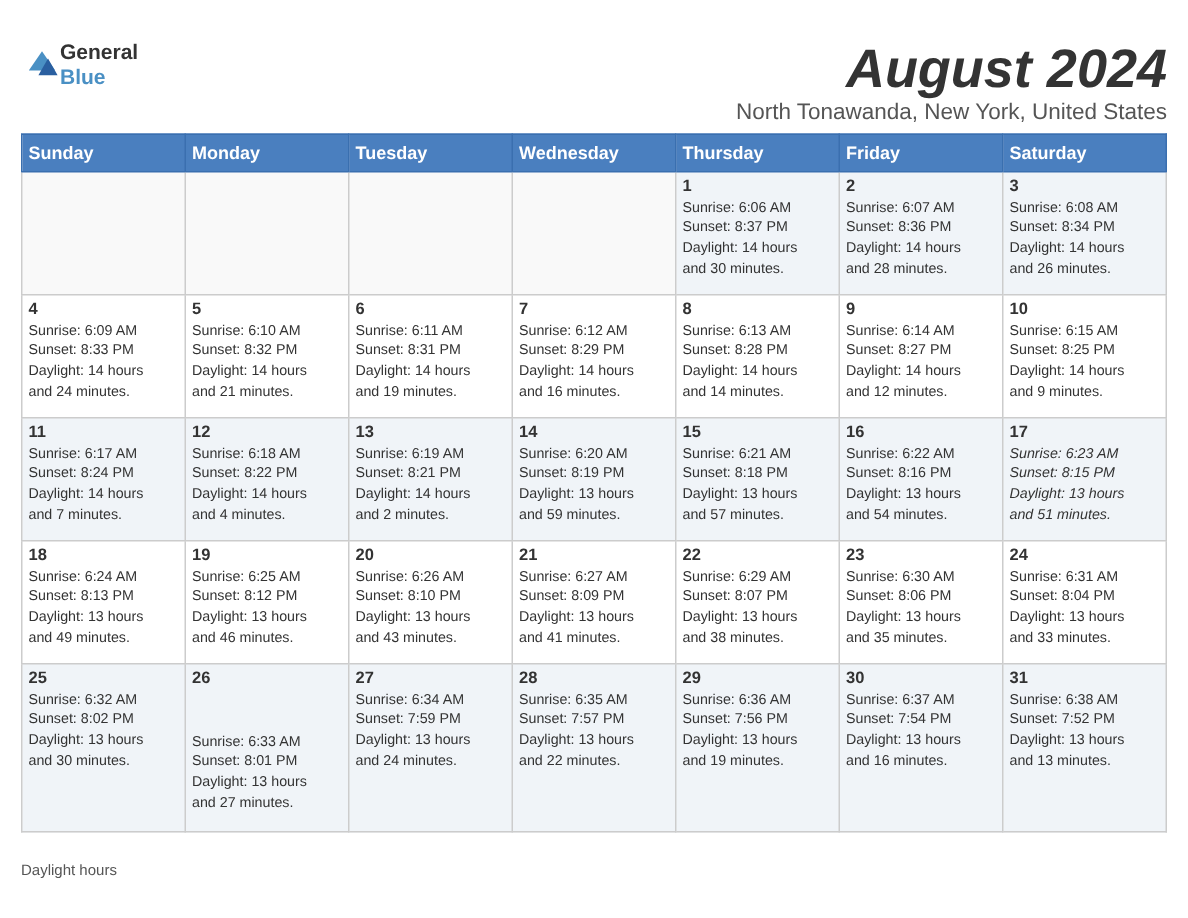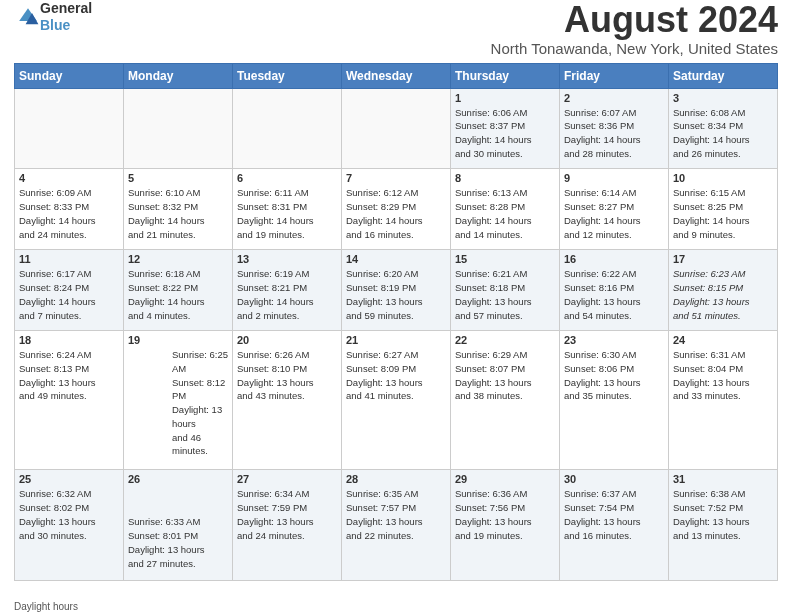--- a/index.html
+++ b/index.html
@@ -6,21 +6,21 @@
     body {
       font-family: Arial, sans-serif;
       background: #fff;
       width: 792px;
       height: 612px;
       overflow: hidden;
     }
     .page {
       width: 792px;
       height: 612px;
-      padding: 0 14px;
+      padding: 26px 14px;
       display: flex;
       flex-direction: column;
     }
     .header-row {
       display: flex;
       align-items: flex-start;
       justify-content: space-between;
       margin-bottom: 6px;
     }
     .logo-area {
@@ -42,20 +42,21 @@
       margin-left: 2px;
     }
     .title-area {
       text-align: right;
     }
     .month-title {
       font-size: 36px;
       font-weight: bold;
       color: #333;
       line-height: 1.1;
+      font-style: italic;
     }
     .location-title {
       font-size: 15px;
       color: #555;
       font-weight: normal;
     }
     .calendar-table {
       width: 100%;
       border-collapse: collapse;
       flex: 1;
@@ -272,21 +273,21 @@
         <tr>
           <td>
             <span class="day-number">18</span>
             <div class="day-info" style="white-space: pre-line;">Sunrise: 6:24 AM
 Sunset: 8:13 PM
 Daylight: 13 hours
 and 49 minutes.</div>
           </td>
           <td>
             <span class="day-number">19</span>
-            <div class="day-info" style="white-space: pre-line; margin-left: 44px;">Sunrise: 6:25 AM
+            <div class="day-info" style="white-space: pre-line;">Sunrise: 6:25 AM
 Sunset: 8:12 PM
 Daylight: 13 hours
 and 46 minutes.</div>
           </td>
           <td>
             <span class="day-number">20</span>
             <div class="day-info" style="white-space: pre-line;">Sunrise: 6:26 AM
 Sunset: 8:10 PM
 Daylight: 13 hours
 and 43 minutes.</div>

